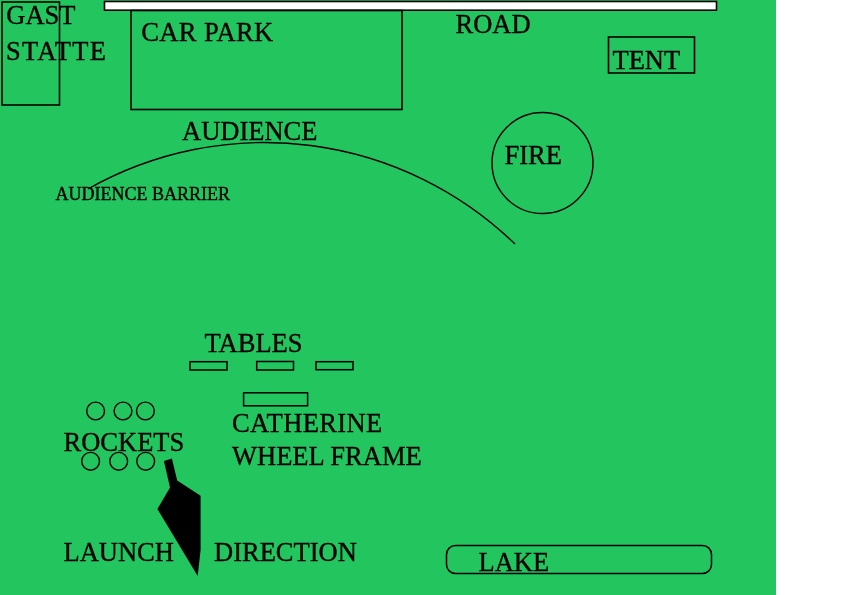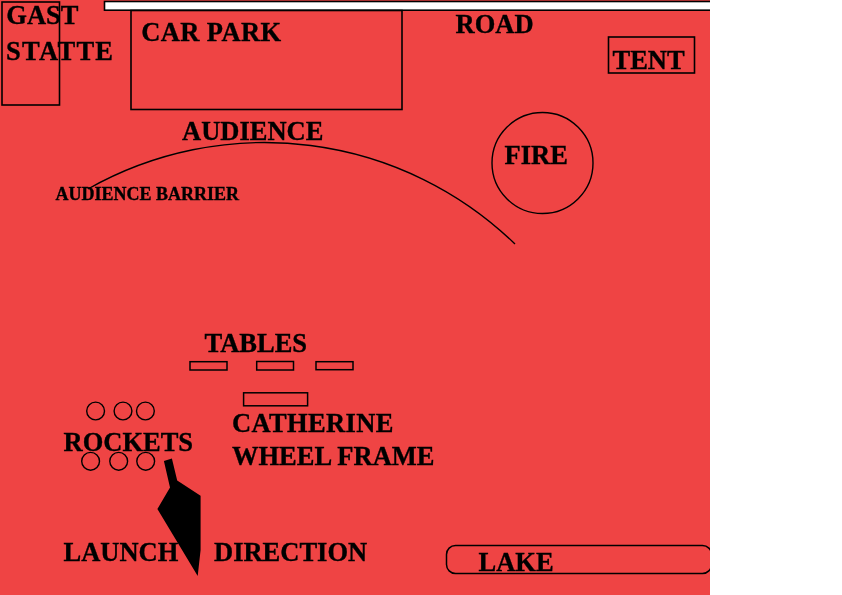--- a/index.html
+++ b/index.html
@@ -1,16 +1,16 @@
 <!DOCTYPE html>
 <html><head>
 <meta charset="utf-8">
 <style>
   html,body{margin:0;padding:0;background:#ffffff;}
-  #page{position:relative;width:710px;height:595px;background:#ef4444;overflow:hidden;transform:translateZ(0);font-weight:bold;}
+  #page{position:relative;width:776px;height:595px;background:#22c55e;overflow:hidden;transform:translateZ(0);}
   svg{position:absolute;left:0;top:0;}
   text{font-family:"Liberation Serif", serif;fill:#000000;stroke:#000000;stroke-width:0.35px;}
   .t26{font-size:26.5px;}
   .t18{font-size:18px;}
 </style>
 </head>
 <body>
 <div id="page">
 <svg width="842" height="595" viewBox="0 0 842 595">
 

